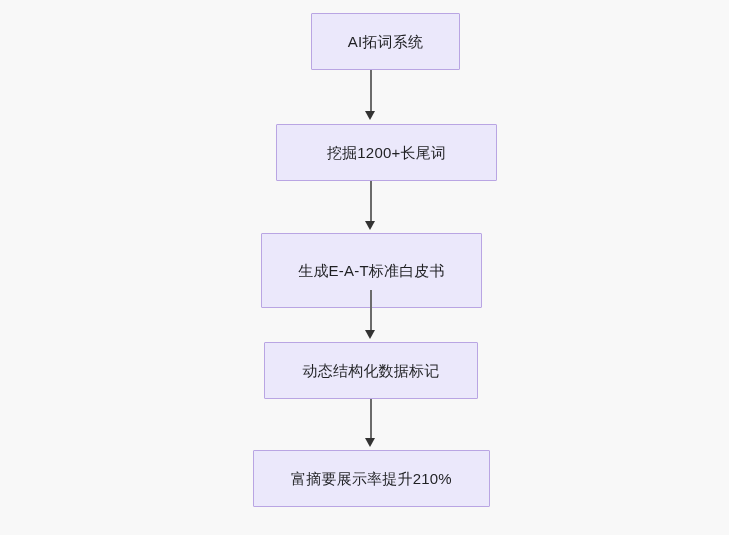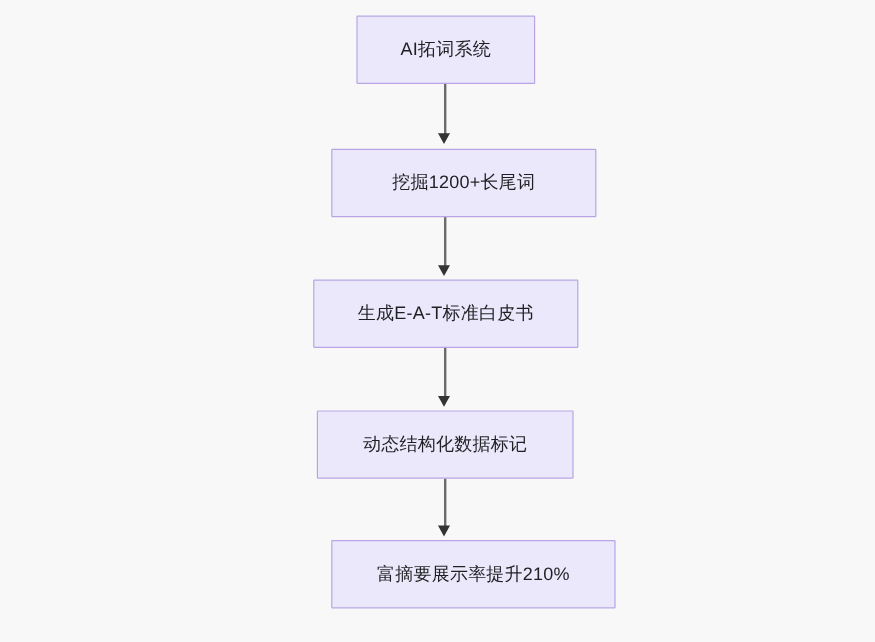--- a/index.html
+++ b/index.html
@@ -48,45 +48,45 @@
     border-left: 5.5px solid transparent;
     border-right: 5.5px solid transparent;
     border-top: 9px solid #333333;
   }
 </style>
 </head>
 <body>
 
 <div id="flowchart">
 
-  <div class="node" style="left:297px; top:13px; width:149px; height:57px;">
+  <div class="node" style="left:311px; top:13px; width:149px; height:57px;">
     <span class="node-label">AI拓词系统</span>
   </div>
 
   <div class="edge" style="left:370px; top:70px; height:45px;"></div>
   <div class="arrowhead" style="left:365px; top:111px;"></div>
 
   <div class="node" style="left:276px; top:124px; width:221px; height:57px;">
     <span class="node-label">挖掘1200+长尾词</span>
   </div>
 
   <div class="edge" style="left:370px; top:181px; height:43px;"></div>
   <div class="arrowhead" style="left:365px; top:221px;"></div>
 
-  <div class="node" style="left:261px; top:233px; width:221px; height:57px;">
+  <div class="node" style="left:261px; top:233px; width:221px; height:75px;">
     <span class="node-label">生成E-A-T标准白皮书</span>
   </div>
 
   <div class="edge" style="left:370px; top:290px; height:43px;"></div>
   <div class="arrowhead" style="left:365px; top:330px;"></div>
 
   <div class="node" style="left:264px; top:342px; width:214px; height:57px;align-items:center;">
     <span class="node-label">动态结构化数据标记</span>
   </div>
 
   <div class="edge" style="left:370px; top:399px; height:42px;"></div>
   <div class="arrowhead" style="left:365px; top:438px;"></div>
 
-  <div class="node" style="left:253px; top:450px; width:237px; height:57px;margin-left:23px;">
+  <div class="node" style="left:253px; top:450px; width:237px; height:57px;">
     <span class="node-label">富摘要展示率提升210%</span>
   </div>
 
 </div>
 
 </body></html>

